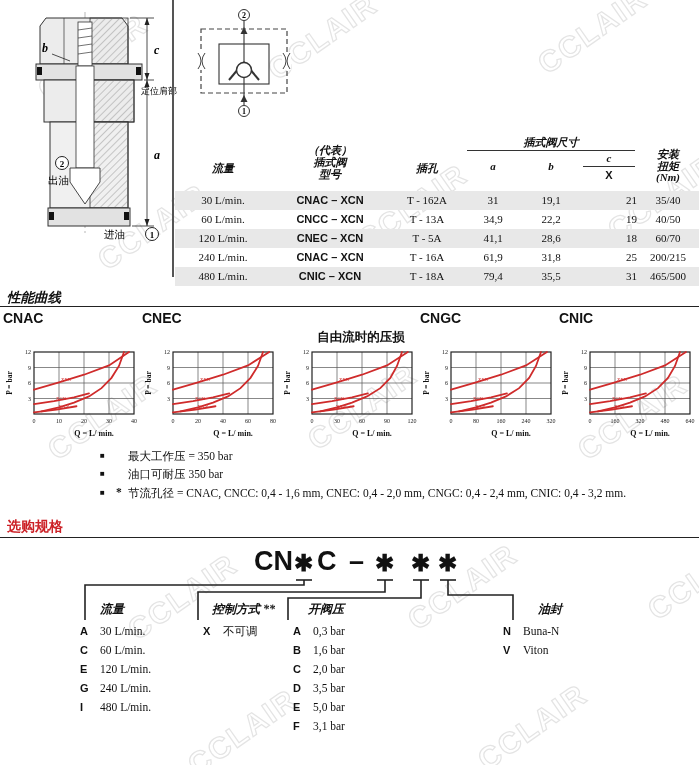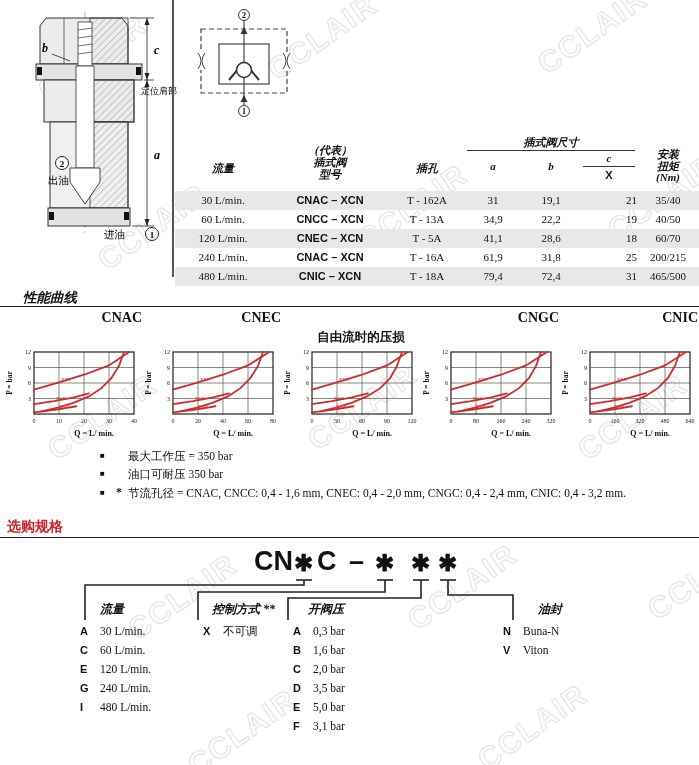--- a/index.html
+++ b/index.html
@@ -16,26 +16,26 @@
   #spec-table{position:absolute;left:175px;top:133px;width:524px;font-size:11px;}
   #thead{position:relative;height:58px;font-weight:bold;font-style:italic;}
   .th{position:absolute;text-align:center;}
   .hline{position:absolute;height:0;border-top:1.2px solid #333;}
   #rows .trow{display:flex;height:19px;line-height:19px;}
   #rows .trow.stripe{background:#e8e8e8;}
   .tcell{text-align:center;}
   .c0{width:96px;} .c1{width:118px;font-family:"Liberation Sans",sans-serif;font-weight:bold;}
   .c2{width:76px;} .c3{width:56px;} .c4{width:60px;} .c5{width:56px;text-align:right;} .c6{width:62px;}
   
-  #perf-heading{position:absolute;left:7px;top:289px;font-size:13.5px;font-weight:bold;font-style:italic;margin-left:16px;}
+  #perf-heading{position:absolute;left:7px;top:289px;font-size:13.5px;font-weight:bold;font-style:italic;}
   #perf-rule{position:absolute;left:0;top:306px;width:699px;height:0;border-top:1.5px solid #222;}
   #charts{position:absolute;left:3px;top:308px;width:696px;height:140px;}
   .chart-cell{position:absolute;top:0;width:139px;height:136px;}
-  .chart-title{position:absolute;top:2px;width:139px;text-align:right;
-               font-family:Liberation Serif, serif;font-weight:bold;font-size:14px;}
+  .chart-title{position:absolute;top:2px;width:139px;text-align:left;
+               font-family:Liberation Sans, sans-serif;font-weight:bold;font-size:14px;}
   #chart-subtitle{position:absolute;left:278px;top:21px;width:160px;text-align:center;
                   font-weight:bold;font-size:12.5px;}
   .chart-cell svg{position:absolute;top:38px;left:0;}
   
   #notes{position:absolute;left:100px;top:449px;width:560px;font-size:11.5px;}
   .note-row{display:flex;margin-bottom:4px;}
   .note-bullet{width:16px;font-size:8px;padding-top:2px;}
   .note-star{width:12px;font-weight:bold;}
   .note-text{width:505px;line-height:1.25;}
   
@@ -209,21 +209,21 @@
           <div class="tcell c3">61,9</div>
           <div class="tcell c4">31,8</div>
           <div class="tcell c5">25</div>
           <div class="tcell c6">200/215</div>
         </div>
         <div class="trow stripe">
           <div class="tcell c0">480 L/min.</div>
           <div class="tcell c1">CNIC – XCN</div>
           <div class="tcell c2">T - 18A</div>
           <div class="tcell c3">79,4</div>
-          <div class="tcell c4">72,4</div>
+          <div class="tcell c4">35,5</div>
           <div class="tcell c5">31</div>
           <div class="tcell c6">465/500</div>
         </div>
       </div>
   </div>
 
   <div id="perf-heading">性能曲线</div>
   <div id="perf-rule"></div>
   <div id="charts">
     <div id="chart-subtitle">自由流时的压损</div>

